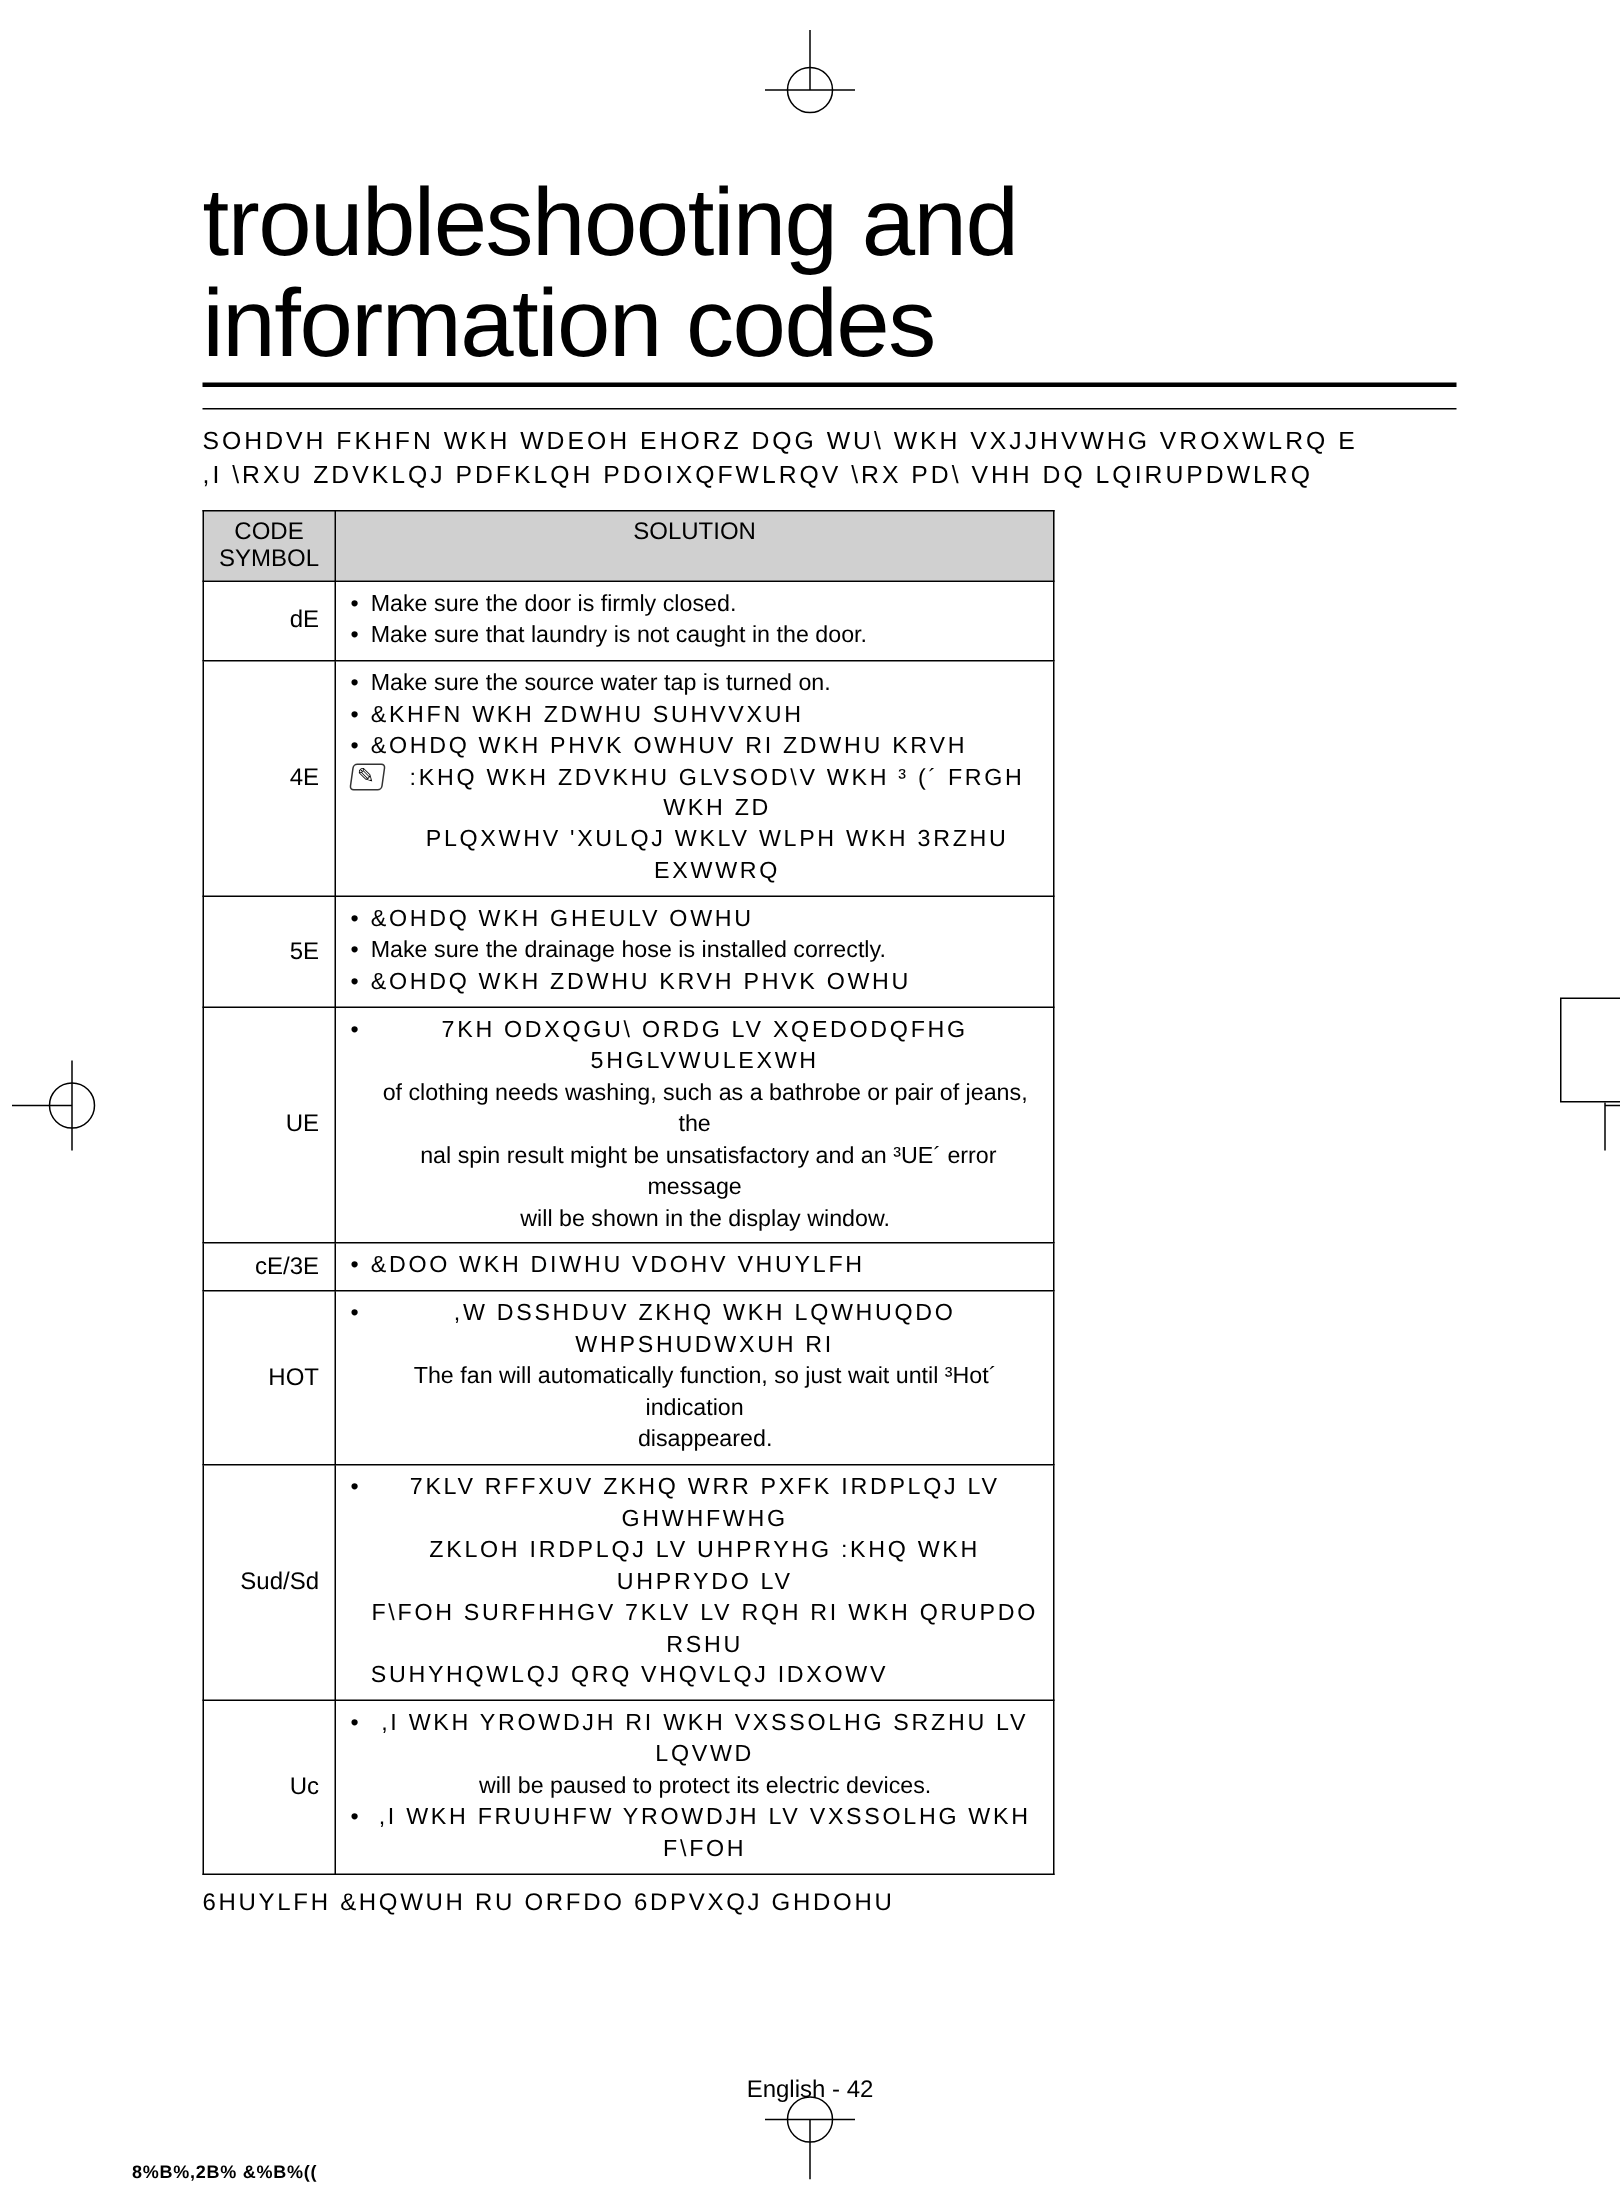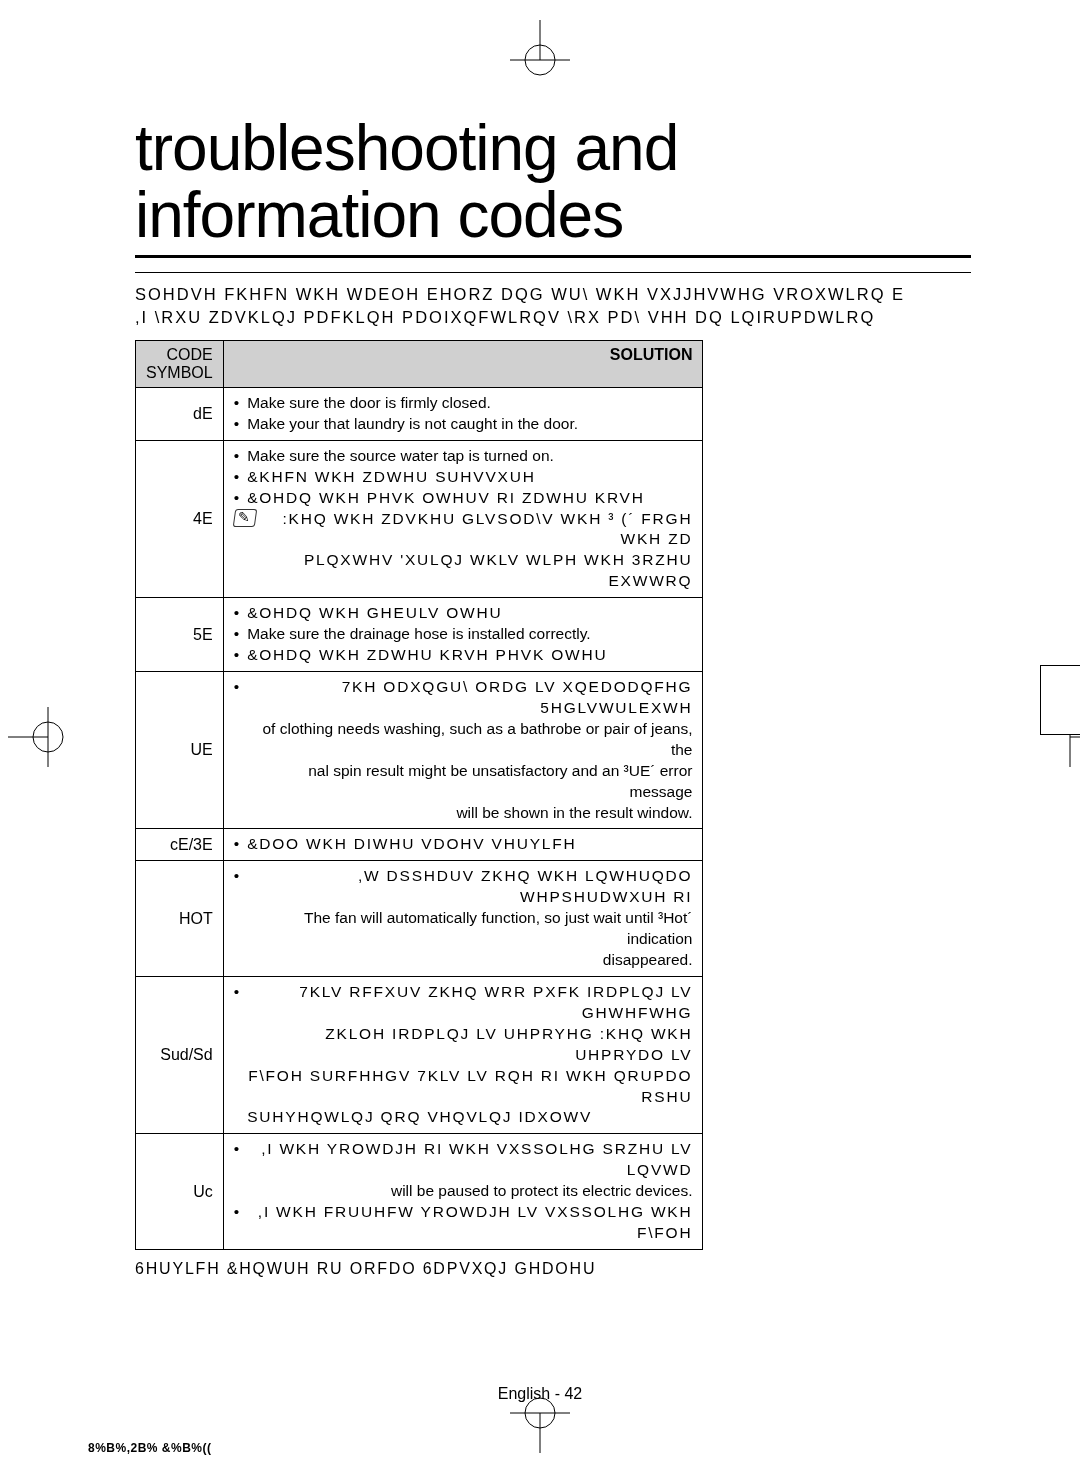--- a/index.html
+++ b/index.html
@@ -9,22 +9,22 @@
   .crop-bottom { bottom: 20px; }
   .crop-left, .crop-right { position: absolute; top: 50%; transform: translateY(-50%); }
   .crop-left { left: 8px; }
   .crop-right { right: -30px; }
   .content { position: absolute; left: 135px; top: 115px; width: 836px; }
   h1 { font-weight: 400; font-size: 64px; line-height: 1.05; letter-spacing: -1px; border-bottom: 3px solid #000; padding-bottom: 6px; margin-bottom: 14px; }
   h2 { font-size: 22px; font-weight: 700; letter-spacing: 1px; margin-bottom: 6px; }
   .rule { border-bottom: 1px solid #000; height: 0; margin-bottom: 10px; }
   .intro { font-size: 16.5px; line-height: 1.35; letter-spacing: 2px; margin-bottom: 12px; }
   table { border-collapse: collapse; width: 68%; font-size: 16px; }
-  th, td { border: 1px solid #000; padding: 5px 10px; vertical-align: top; text-align: right; }
-  .wide { width: 100%; font-weight: bold; }
+  th, td { border: 1px solid #000; padding: 5px 10px; vertical-align: top; text-align: center; }
+  .wide { width: 100%; }
   th { background: #d0d0d0; font-weight: 400; }
   th.col1 { width: 180px; }
   td.code { text-align: right; vertical-align: middle; font-size: 16px; }
   td.sol { font-size: 15.5px; line-height: 1.35; }
   .sp { letter-spacing: 1.8px; }
   .bullet { display: flex; gap: 8px; }
   .bullet .mk { flex: 0 0 auto; }
   .note-icon { display:inline-block; width:22px; height:18px; border:1.5px solid #333; border-radius:3px; transform: skewX(-8deg); position:relative; vertical-align:middle; margin-right:6px;}
   .note-icon::after{content:"✎"; position:absolute; left:3px; top:-2px; font-size:14px; transform: skewX(8deg);}
   .note-row { display:flex; gap:2px; align-items:flex-start; }
@@ -76,21 +76,21 @@
       <tbody id="rows">
         <tr>
           <td class="code">dE</td>
           <td class="sol">
             <div class="bullet">
               <span class="mk">•</span>
               <span>Make sure the door is ﬁrmly closed.</span>
             </div>
             <div class="bullet">
               <span class="mk">•</span>
-              <span>Make your that laundry is not caught in the door.</span>
+              <span>Make sure that laundry is not caught in the door.</span>
             </div>
           </td>
         </tr>
         <tr>
           <td class="code">4E</td>
           <td class="sol">
             <div class="bullet">
               <span class="mk">•</span>
               <span>Make sure the source water tap is turned on.</span>
             </div>
@@ -127,21 +127,21 @@
         </tr>
         <tr>
           <td class="code">UE</td>
           <td class="sol">
             <div class="bullet">
               <span class="mk">•</span>
               <span class="sp">7KH ODXQGU\ ORDG LV XQEDODQFHG  5HGLVWULEXWH</span>
             </div>
             <div><span style="display:inline-block;width:14px"></span><span>of clothing needs washing, such as a bathrobe or pair of jeans, the</span></div>
             <div><span style="display:inline-block;width:14px"></span><span> nal spin result might be unsatisfactory and an ³UE´ error message</span></div>
-            <div><span style="display:inline-block;width:14px"></span><span>will be shown in the result window.</span></div>
+            <div><span style="display:inline-block;width:14px"></span><span>will be shown in the display window.</span></div>
           </td>
         </tr>
         <tr>
           <td class="code">cE/3E</td>
           <td class="sol">
             <div class="bullet">
               <span class="mk">•</span>
               <span class="sp">&amp;DOO WKH DIWHU VDOHV VHUYLFH</span>
             </div>
           </td>

